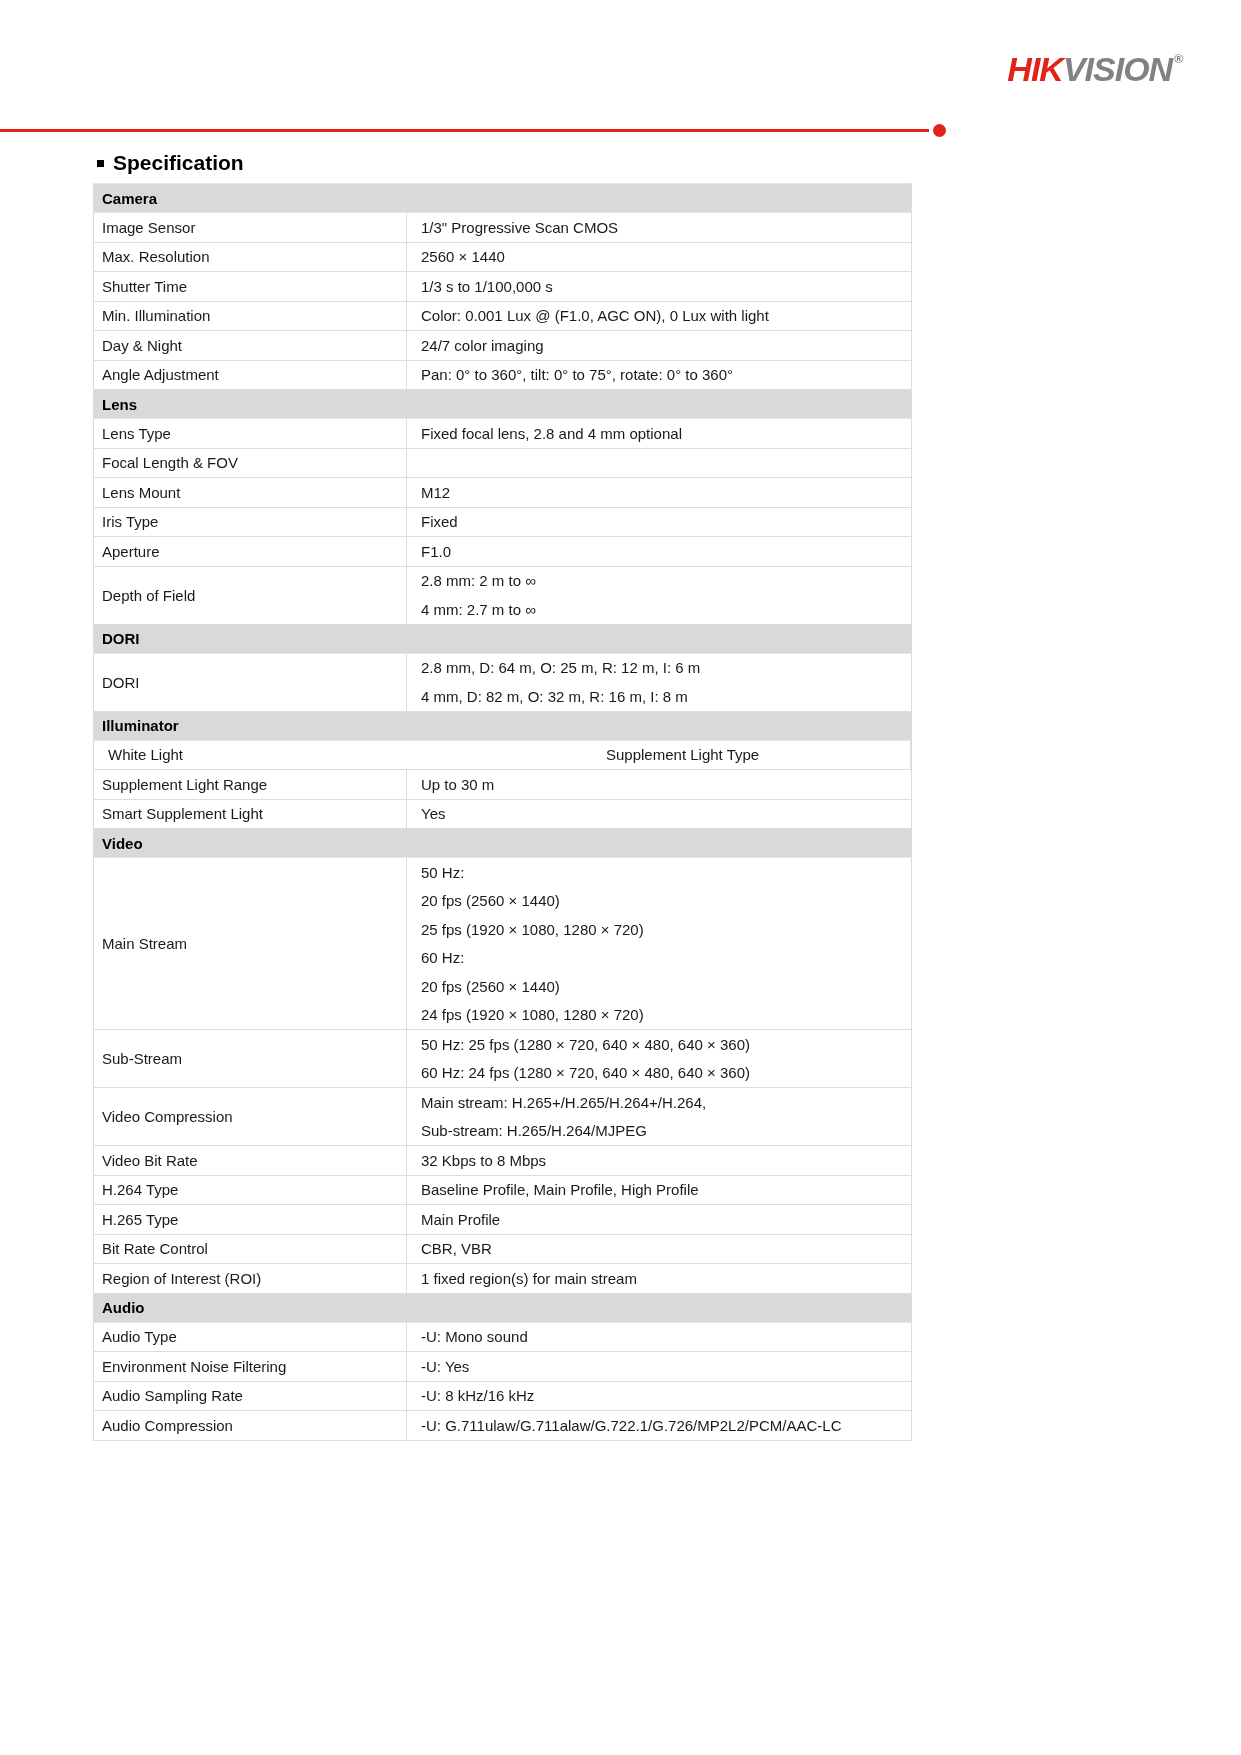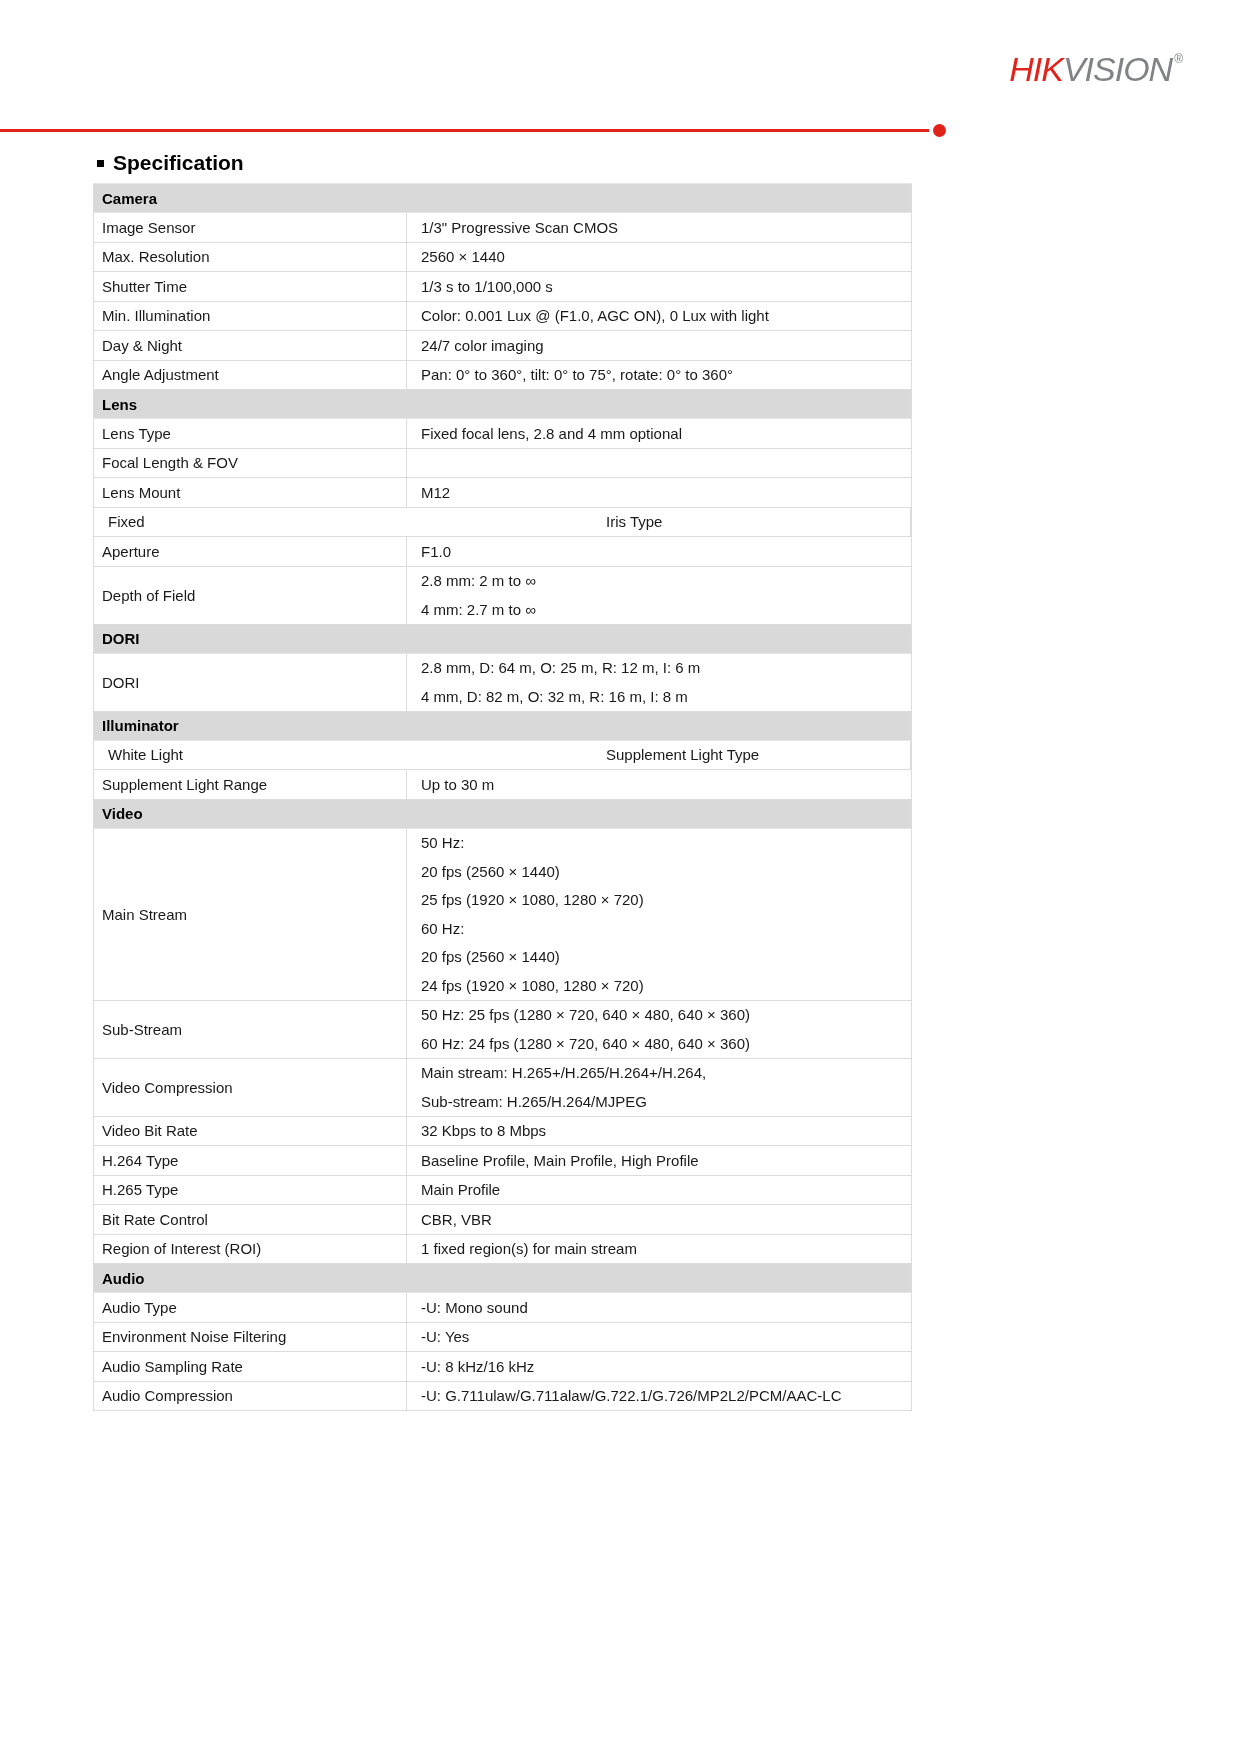--- a/index.html
+++ b/index.html
@@ -6,21 +6,21 @@
   html,body { background:#ffffff; }
   body {
     width:1241px; height:1755px; position:relative;
     font-family:"Liberation Sans", sans-serif;
     color:#1a1a1a;
     overflow:hidden;
   }
   
   .logo {
     position:absolute; top:50px; right:58px;
-    font-style:italic; font-weight:normal; font-size:34px;
+    font-style:italic; font-weight:bold; font-size:34px;
     letter-spacing:-1px; white-space:nowrap;
   }
   .logo .hik { color:#e2231a; }
   .logo .vision { color:#808285; }
   .logo .reg {
     font-size:12px; font-style:normal; color:#808285;
     vertical-align:18px; margin-left:2px; letter-spacing:0;
   }
   
   .rule { position:absolute; top:129px; left:0; width:929px; height:3px; background:#e2231a; }
@@ -121,24 +121,24 @@
     <div class="row">
       <div class="cell label">Focal Length &amp; FOV</div>
     </div>
     <div class="row">
       <div class="cell label">Lens Mount</div>
       <div class="cell value">
         <div class="vline">M12</div>
       </div>
     </div>
     <div class="row">
+      <div class="cell label">Iris Type</div>
       <div class="cell value">
         <div class="vline">Fixed</div>
       </div>
-      <div class="cell label">Iris Type</div>
     </div>
     <div class="row">
       <div class="cell label">Aperture</div>
       <div class="cell value">
         <div class="vline">F1.0</div>
       </div>
     </div>
     <div class="row">
       <div class="cell label">Depth of Field</div>
       <div class="cell value">
@@ -158,20 +158,26 @@
     <div class="row">
       <div class="cell value">
         <div class="vline">White Light</div>
       </div>
       <div class="cell label">Supplement Light Type</div>
     </div>
     <div class="row">
       <div class="cell label">Supplement Light Range</div>
       <div class="cell value">
         <div class="vline">Up to 30 m</div>
+      </div>
+    </div>
+    <div class="row">
+      <div class="cell label">Smart Supplement Light</div>
+      <div class="cell value">
+        <div class="vline">Yes</div>
       </div>
     </div>
     <div class="section-header">Video</div>
     <div class="row">
       <div class="cell label">Main Stream</div>
       <div class="cell value">
         <div class="vline">50 Hz:</div>
         <div class="vline">20 fps (2560 × 1440)</div>
         <div class="vline">25 fps (1920 × 1080, 1280 × 720)</div>
         <div class="vline">60 Hz:</div>

